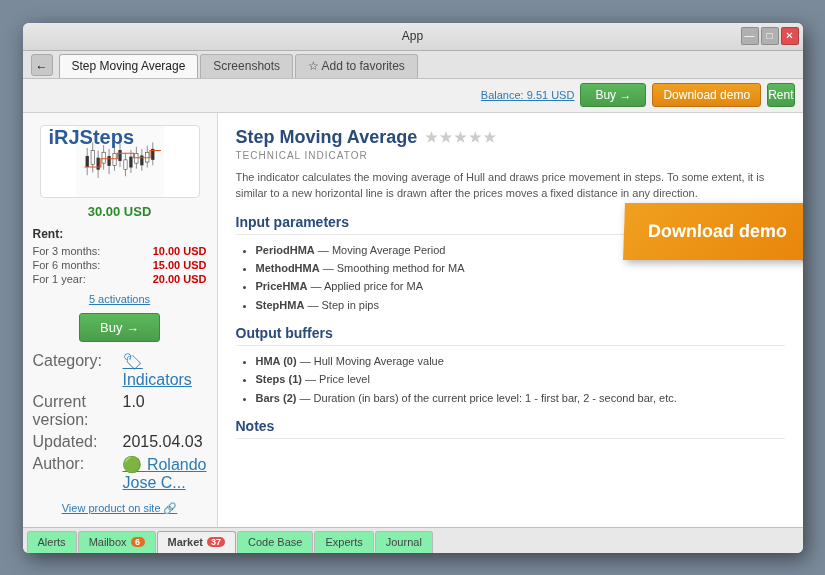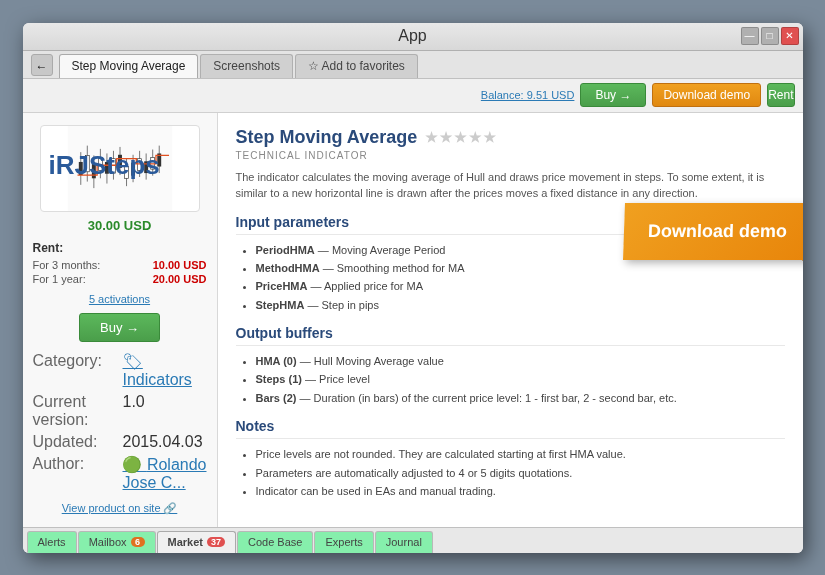--- a/index.html
+++ b/index.html
@@ -29,21 +29,21 @@
       background: linear-gradient(to bottom, #e8e8e8, #d8d8d8);
       height: 28px;
       display: flex;
       align-items: center;
       justify-content: center;
       position: relative;
       border-bottom: 1px solid #b0b0b0;
       flex-shrink: 0;
     }
     .title-bar-title {
-      font-size: 16px;
+      font-size: 12px;
       color: #333;
       font-weight: normal;
     }
     .title-bar-controls {
       position: absolute;
       right: 4px;
       top: 4px;
       display: flex;
       gap: 2px;
     }
@@ -184,26 +184,26 @@
       border-radius: 4px;
       display: flex;
       flex-direction: column;
       align-items: center;
       justify-content: center;
       overflow: hidden;
       position: relative;
       margin-bottom: 6px;
     }
     .logo-text {
-      font-size: 26px;
+      font-size: 20px;
       font-weight: bold;
       color: #2a5a9a;
       z-index: 2;
       position: absolute;
-      top: 24px;
+      top: 0;
       left: 8px;
     }
     .price-label {
       font-size: 13px;
       font-weight: bold;
       color: #2a8a2a;
       margin-bottom: 8px;
     }
     .rent-section {
       width: 100%;
@@ -498,20 +498,24 @@
 
       <div class="price-label">30.00 USD</div>
 
       <div class="rent-section">
         <div class="rent-title">Rent:</div>
         <div class="rent-row">
           <span class="rent-label">For 3 months:</span>
           <span class="rent-price">10.00 USD</span>
         </div>
         <div class="rent-row">
+          <span class="rent-label">For 6 months:</span>
+          <span class="rent-price">15.00 USD</span>
+        </div>
+        <div class="rent-row">
           <span class="rent-label">For 1 year:</span>
           <span class="rent-price">20.00 USD</span>
         </div>
       </div>
 
       <div class="activations-link">5 activations</div>
 
       <button class="btn-buy-large">
         <span>Buy →</span>
       </button>
@@ -562,25 +566,20 @@
       </ul>
 
       <div class="section-title">Output buffers</div>
       <ul class="param-list">
         <li><span class="param-name">HMA (0)</span> — Hull Moving Average value</li>
         <li><span class="param-name">Steps (1)</span> — Price level</li>
         <li><span class="param-name">Bars (2)</span> — Duration (in bars) of the current price level: 1 - first bar, 2 - second bar, etc.</li>
       </ul>
 
       <div class="section-title">Notes</div>
-      <ul class="param-list">
-        <li>Price levels are not rounded. They are calculated starting at first HMA value.</li>
-        <li>Parameters are automatically adjusted to 4 or 5 digits quotations.</li>
-        <li>Indicator can be used in EAs and manual trading.</li>
-      </ul>
     </div>
   </div>
 
   <div class="bottom-tab-bar">
     <div class="bottom-tab">
       <span>Alerts</span>
     </div>
     <div class="bottom-tab">
       <span>Mailbox</span>
       <span class="badge badge-orange">6</span>

